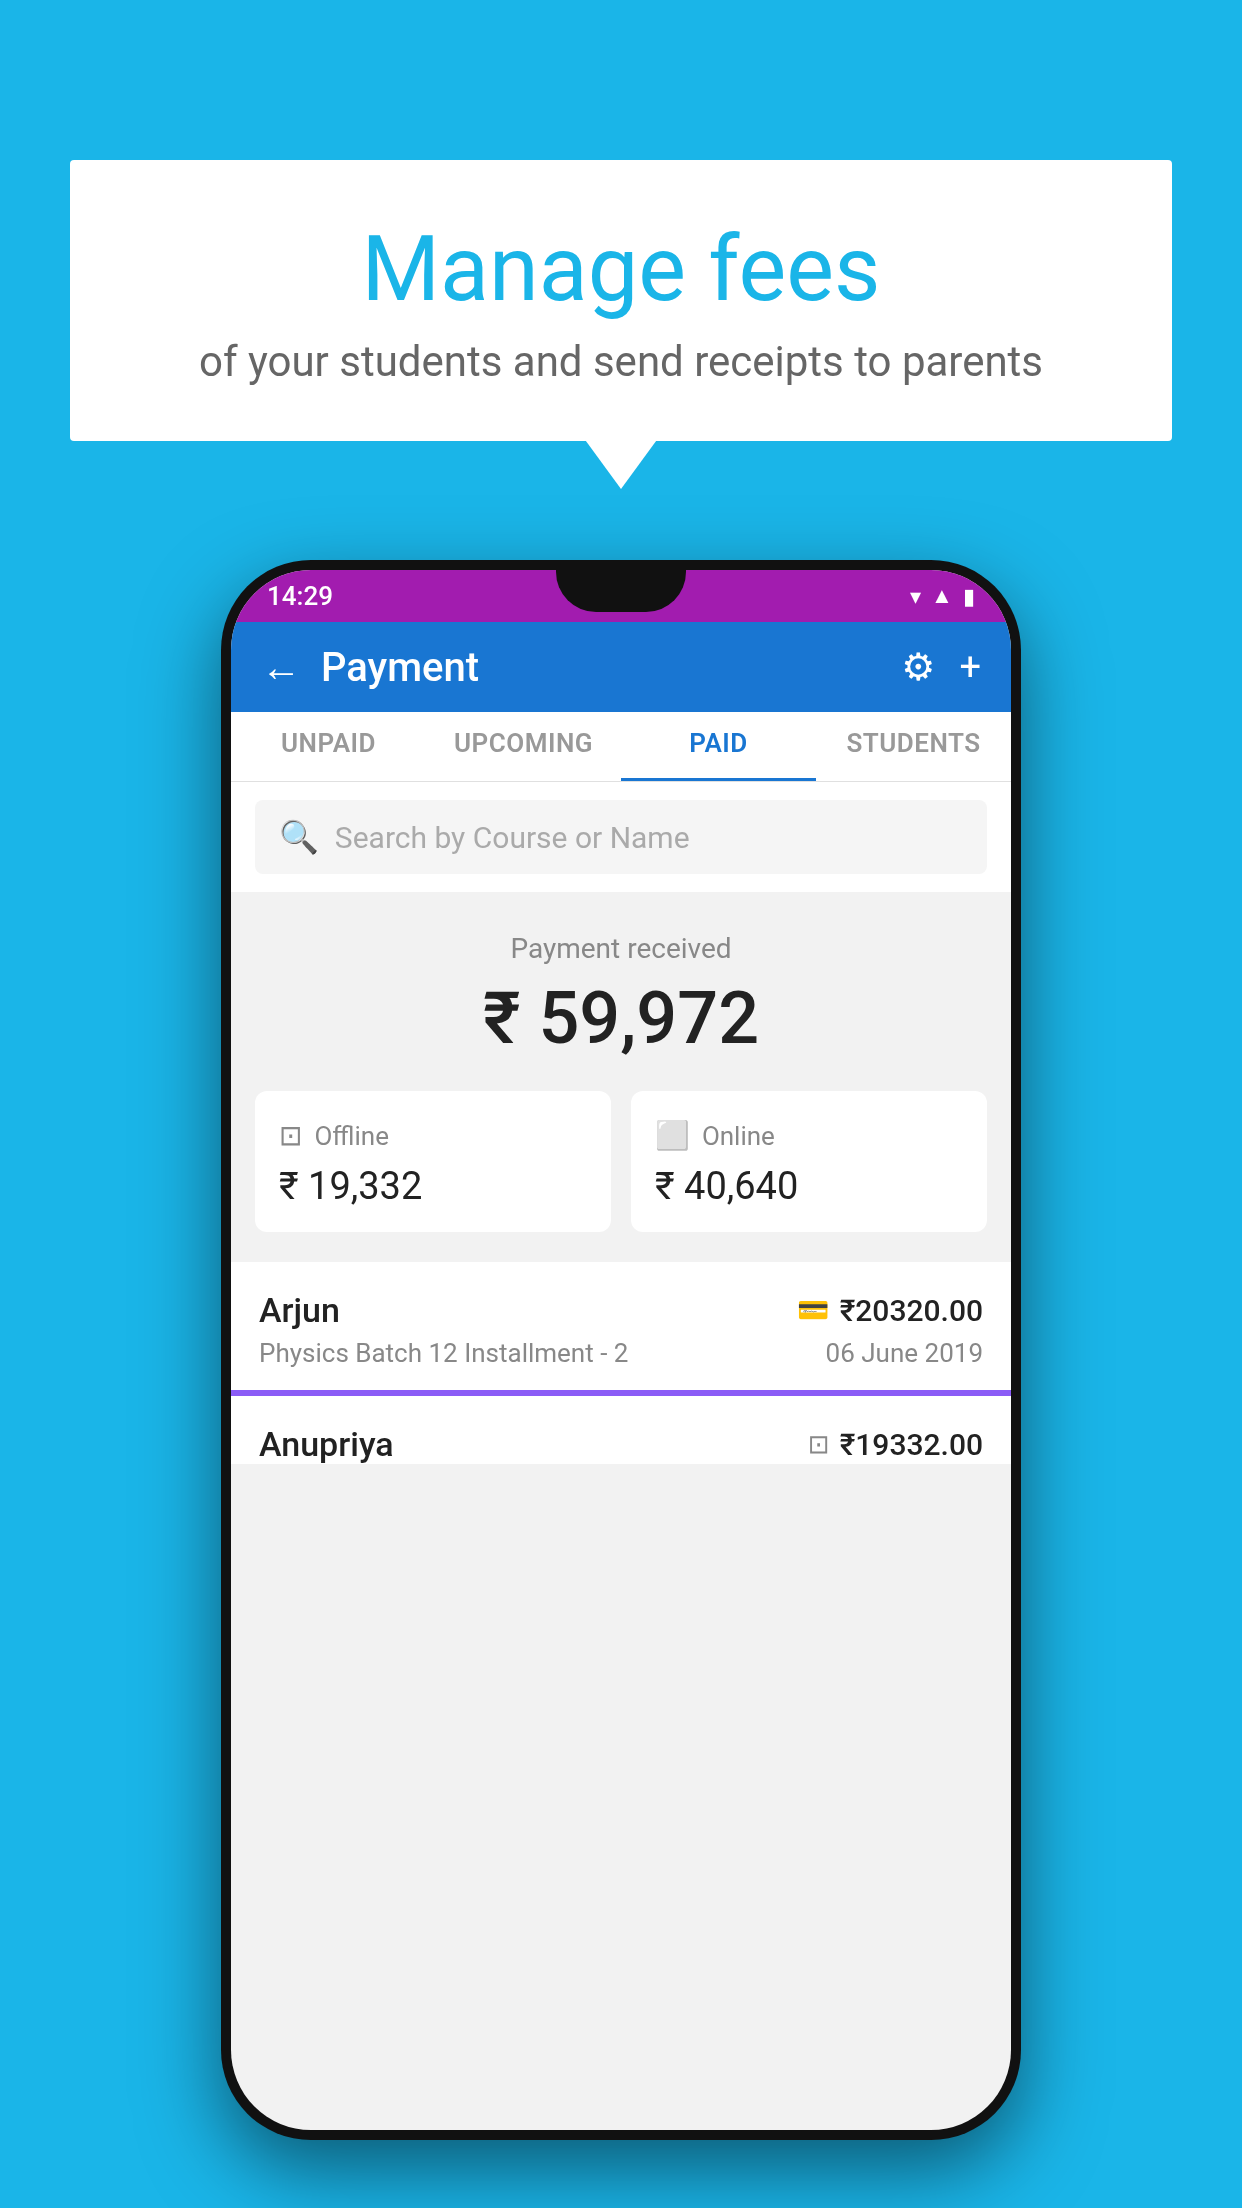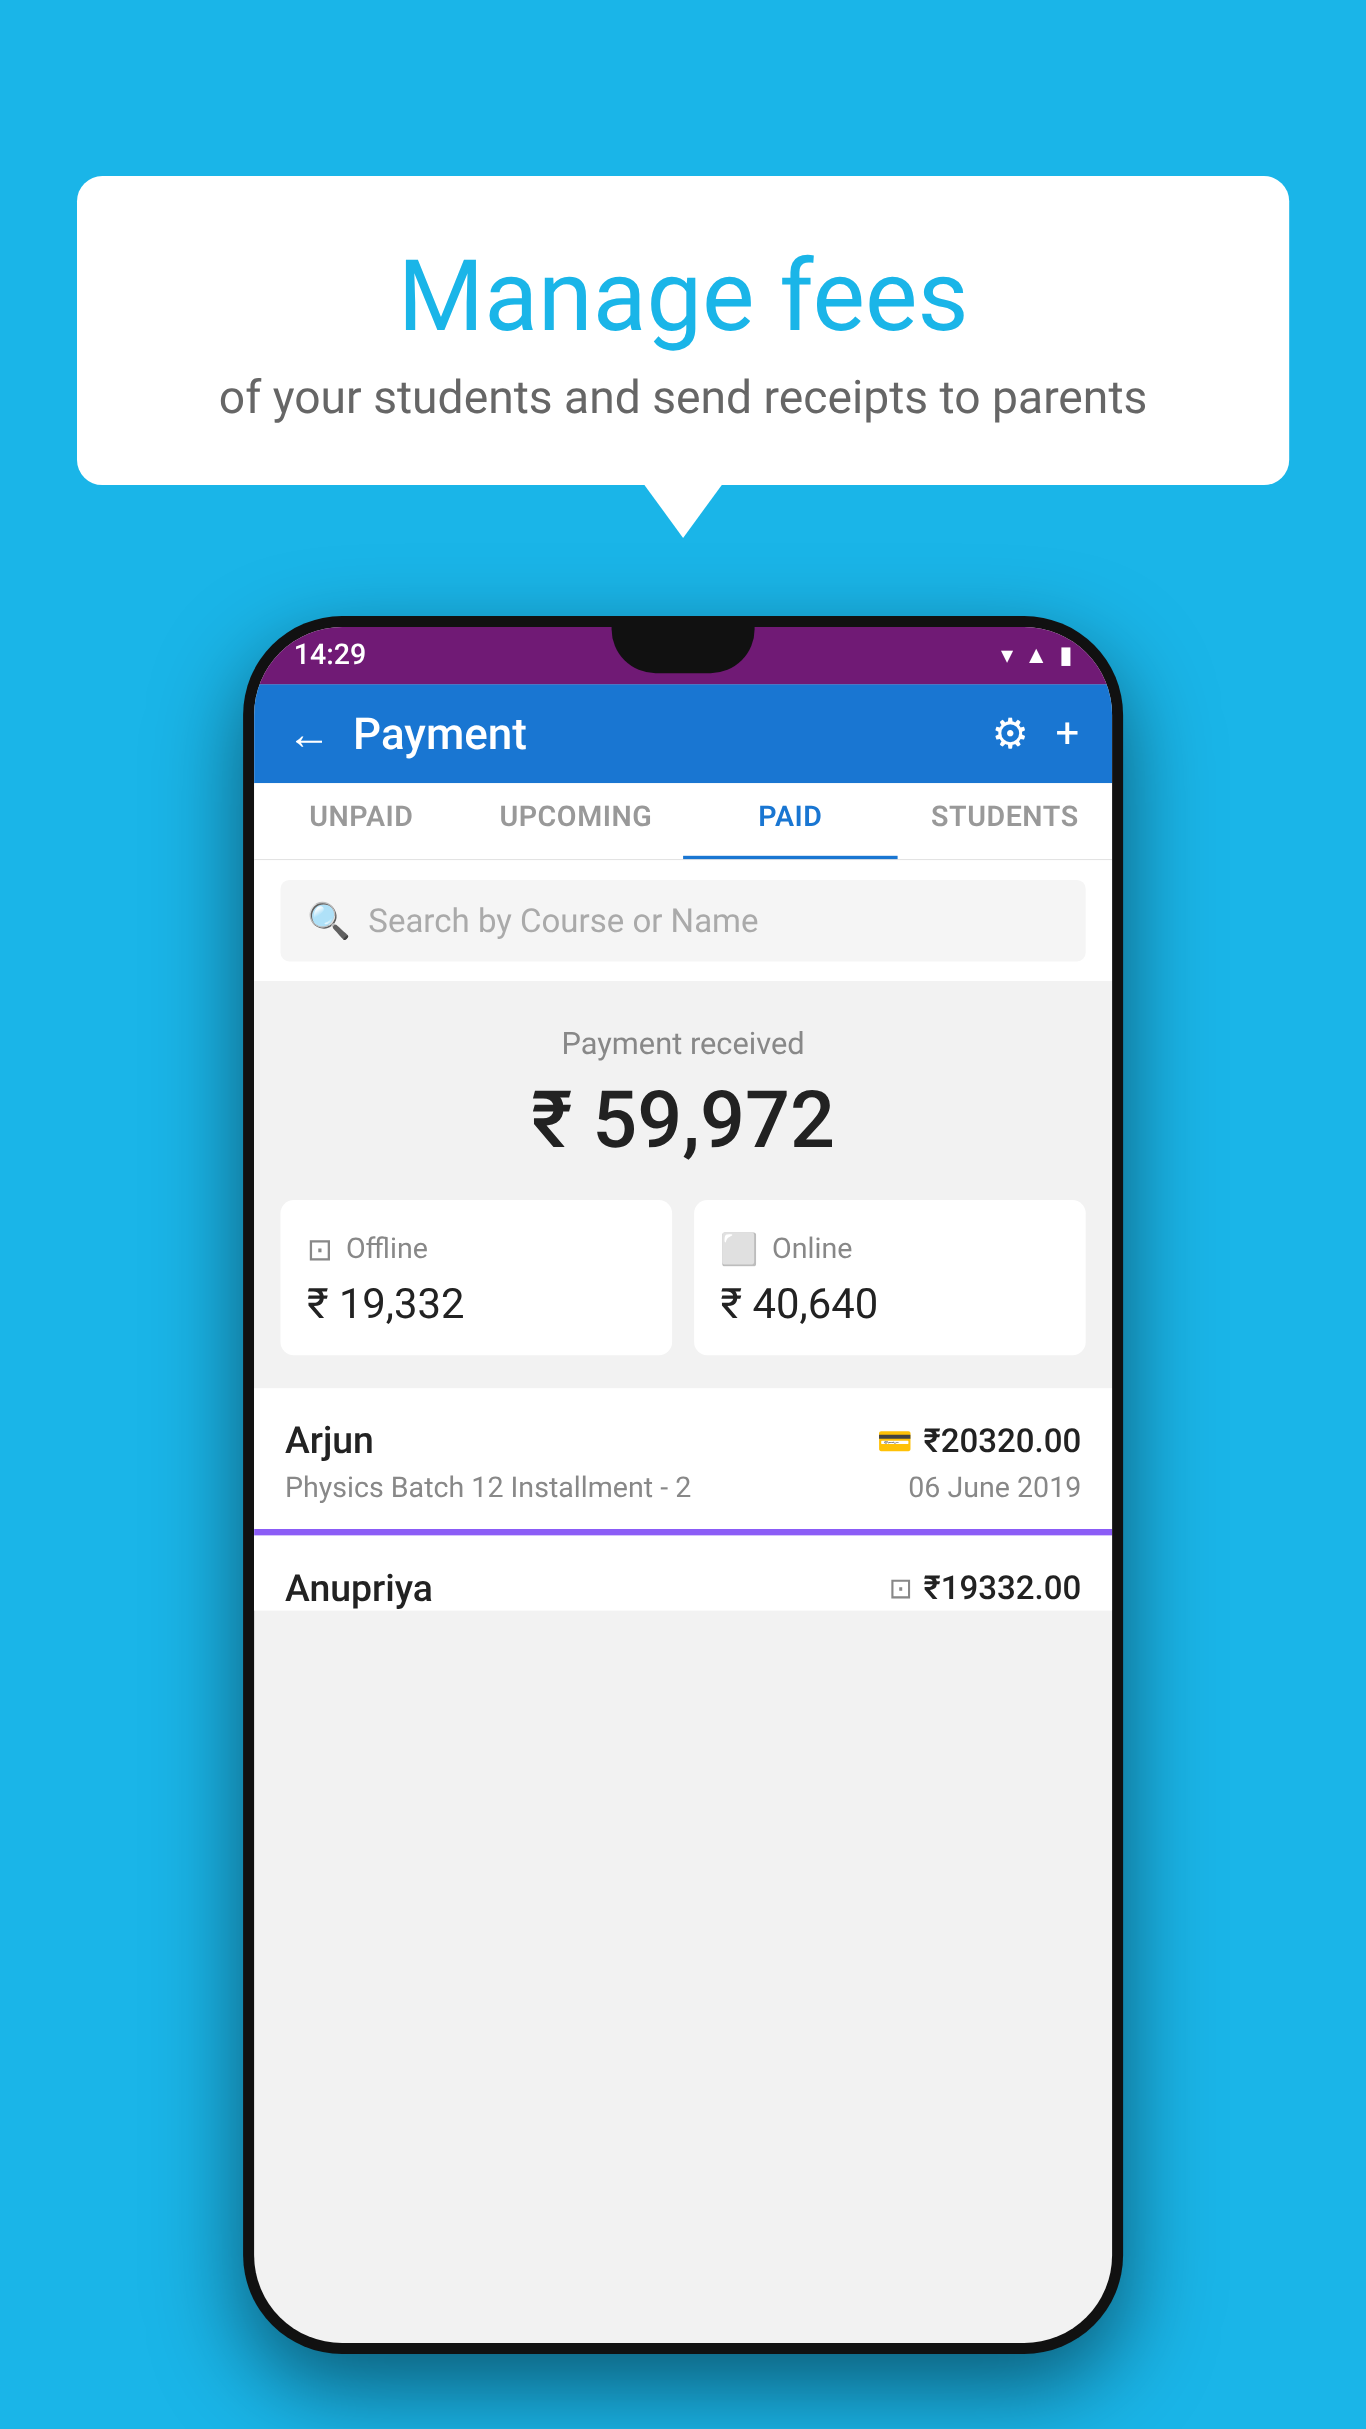--- a/index.html
+++ b/index.html
@@ -12,21 +12,21 @@
       position: relative;
     }
 
     
     .speech-bubble {
       position: absolute;
       top: 160px;
       left: 70px;
       right: 70px;
       background: #fff;
-      border-radius: 23px;
+      border-radius: 4px;
       padding: 60px 60px 55px 60px;
       text-align: center;
     }
     .speech-bubble::after {
       content: '';
       position: absolute;
       bottom: -48px;
       left: 50%;
       transform: translateX(-50%);
       width: 0;
@@ -69,21 +69,21 @@
       left: 10px;
       right: 10px;
       bottom: 10px;
       background: #f2f2f2;
       border-radius: 80px;
       overflow: hidden;
     }
 
     
     .status-bar {
-      background: #701a75;
+      background: #a21caf;
       height: 52px;
       display: flex;
       align-items: center;
       justify-content: space-between;
       padding: 0 36px;
       position: relative;
     }
     .status-time {
       color: #fff;
       font-size: 26px;

